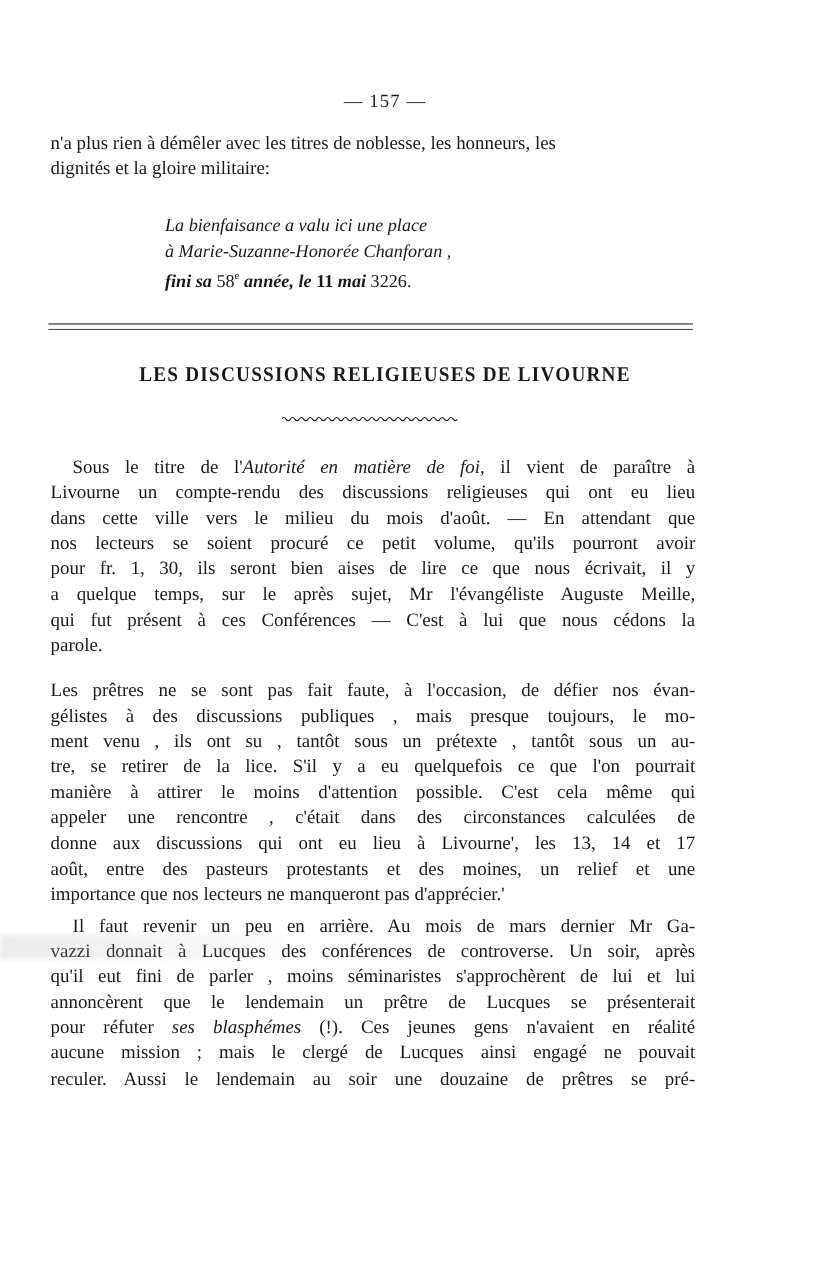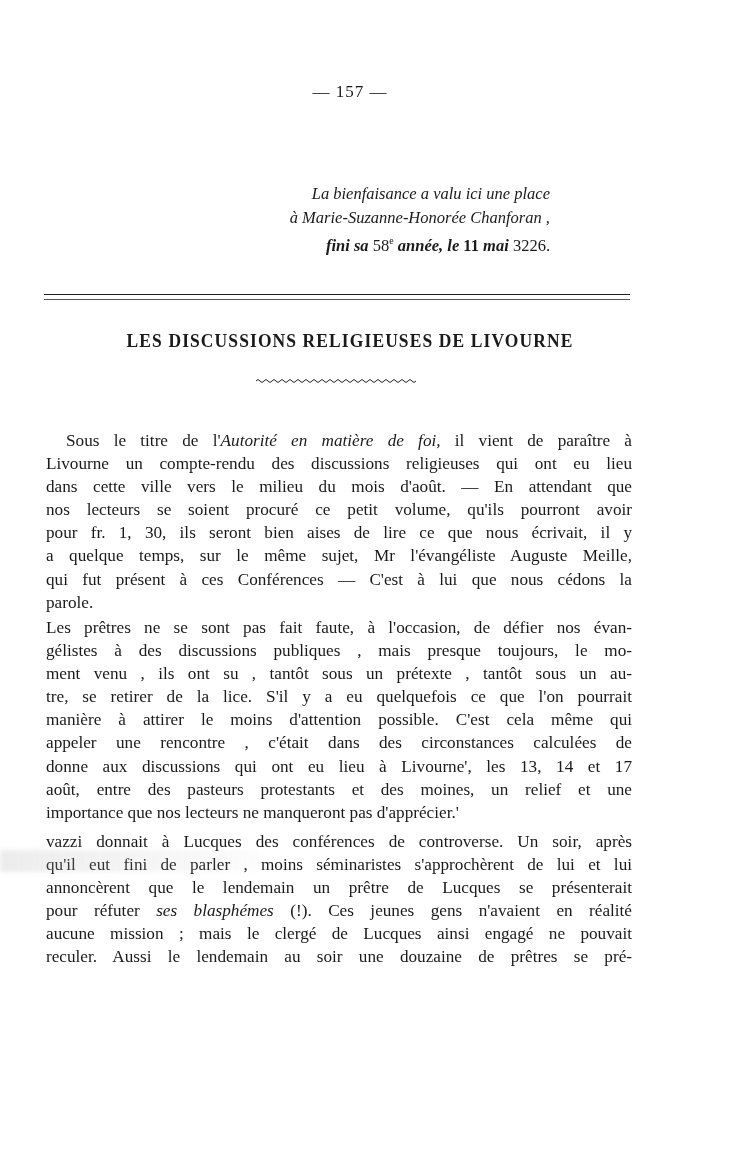--- a/index.html
+++ b/index.html
@@ -41,24 +41,24 @@
     .intro {
       top: 118px;
     }
     .intro .line {
       display: block;
       text-align: left;
       white-space: nowrap;
     }
     .epitaph {
       position: absolute;
-      top: 182px;
+      top: 193px;
       left: 150px;
       width: 400px;
-      text-align: right;
+      text-align: left;
       font-style: italic;
       font-size: 16.5px;
       line-height: 23.5px;
     }
     .epitaph .line { display: block; white-space: nowrap; }
     .epitaph .upright { font-style: normal; margin-top: 28px; }
     .epitaph .bold { font-weight: bold; }
     .separator {
       position: absolute;
       top: 294px;
@@ -97,21 +97,21 @@
     }
     .para .line {
       display: block;
       text-align: justify;
       text-align-last: justify;
       white-space: nowrap;
     }
     .para .line.last {
       text-align-last: left;
     }
-    .indent { padding-left: 20px; margin-top: 16px; }
+    .indent { padding-left: 20px; }
     .p1 { top: 413px; }
     .p2 { top: 616px; }
     .p3 { top: 830px; }
     em { font-style: italic; }
     .smudge {
       position: absolute;
       bottom: 0;
       left: 0;
       width: 260px;
       height: 22px;
@@ -119,20 +119,24 @@
       filter: blur(2px);
     }
   </style>
 </head>
 <body>
 
 <div class="page">
 
   <div class="page-number">— 157 —</div>
 
+  <div class="text-block intro">
+    <span class="line">n'a plus rien à démêler avec les titres de noblesse, les honneurs, les</span>
+    <span class="line">dignités et la gloire militaire:</span>
+  </div>
 
   <div class="epitaph">
     <span class="line">La bienfaisance a valu ici une place</span>
     <span class="line">à Marie-Suzanne-Honorée Chanforan ,</span>
     <span class="line">
       <span class="bold">fini sa </span><span class="upright">58</span><sup class="upright" style="font-size:10px">e</sup><span class="bold"> année, le </span><span class="upright bold">11</span><span class="bold"> mai </span><span class="upright">3226.</span>
     </span>
   </div>
 
   <div class="separator"></div>
@@ -142,38 +146,39 @@
   <svg class="ornament" viewBox="0 0 160 6" preserveAspectRatio="none">
     <path d="M0 3 Q2 0 4 3 T8 3 T12 3 T16 3 T20 3 T24 3 T28 3 T32 3 T36 3 T40 3 T44 3 T48 3 T52 3 T56 3 T60 3 T64 3 T68 3 T72 3 T76 3 T80 3 T84 3 T88 3 T92 3 T96 3 T100 3 T104 3 T108 3 T112 3 T116 3 T120 3 T124 3 T128 3 T132 3 T136 3 T140 3 T144 3 T148 3 T152 3 T156 3 T160 3" fill="none" stroke="#222" stroke-width="1"></path>
   </svg>
 
   <div class="para p1">
     <span class="line indent"><span>Sous le titre de l'</span><em>Autorité en matière de foi,</em><span> il vient de paraître à</span></span>
     <span class="line">Livourne un compte-rendu des discussions religieuses qui ont eu lieu</span>
     <span class="line">dans cette ville vers le milieu du mois d'août. — En attendant que</span>
     <span class="line">nos lecteurs se soient procuré ce petit volume, qu'ils pourront avoir</span>
     <span class="line">pour fr. 1, 30, ils seront bien aises de lire ce que nous écrivait, il y</span>
-    <span class="line">a quelque temps, sur le même sujet, Mr l'évangéliste Auguste Meille,</span>
+    <span class="line">a quelque temps, sur le après sujet, Mr l'évangéliste Auguste Meille,</span>
     <span class="line">qui fut présent à ces Conférences — C'est à lui que nous cédons la</span>
     <span class="line last">parole.</span>
   </div>
 
   <div class="para p2">
     <span class="line">Les prêtres ne se sont pas fait faute, à l'occasion, de défier nos évan-</span>
     <span class="line">gélistes à des discussions publiques , mais presque toujours, le mo-</span>
     <span class="line">ment venu , ils ont su , tantôt sous un prétexte , tantôt sous un au-</span>
     <span class="line">tre, se retirer de la lice. S'il y a eu quelquefois ce que l'on pourrait</span>
     <span class="line">manière à attirer le moins d'attention possible. C'est cela même qui</span>
     <span class="line">appeler une rencontre , c'était dans des circonstances calculées de</span>
     <span class="line">donne aux discussions qui ont eu lieu à Livourne', les 13, 14 et 17</span>
     <span class="line">août, entre des pasteurs protestants et des moines, un relief et une</span>
     <span class="line last">importance que nos lecteurs ne manqueront pas d'apprécier.'</span>
   </div>
 
   <div class="para p3">
+    <span class="line indent">Il faut revenir un peu en arrière. Au mois de mars dernier Mr Ga-</span>
     <span class="line">vazzi donnait à Lucques des conférences de controverse. Un soir, après</span>
     <span class="line">qu'il eut fini de parler , moins séminaristes s'approchèrent de lui et lui</span>
     <span class="line">annoncèrent que le lendemain un prêtre de Lucques se présenterait</span>
     <span class="line"><span>pour réfuter </span><em>ses blasphémes</em><span> (!). Ces jeunes gens n'avaient en réalité</span></span>
     <span class="line">aucune mission ; mais le clergé de Lucques ainsi engagé ne pouvait</span>
     <span class="line">reculer. Aussi le lendemain au soir une douzaine de prêtres se pré-</span>
   </div>
 
   <div class="smudge"></div>
 </div>

